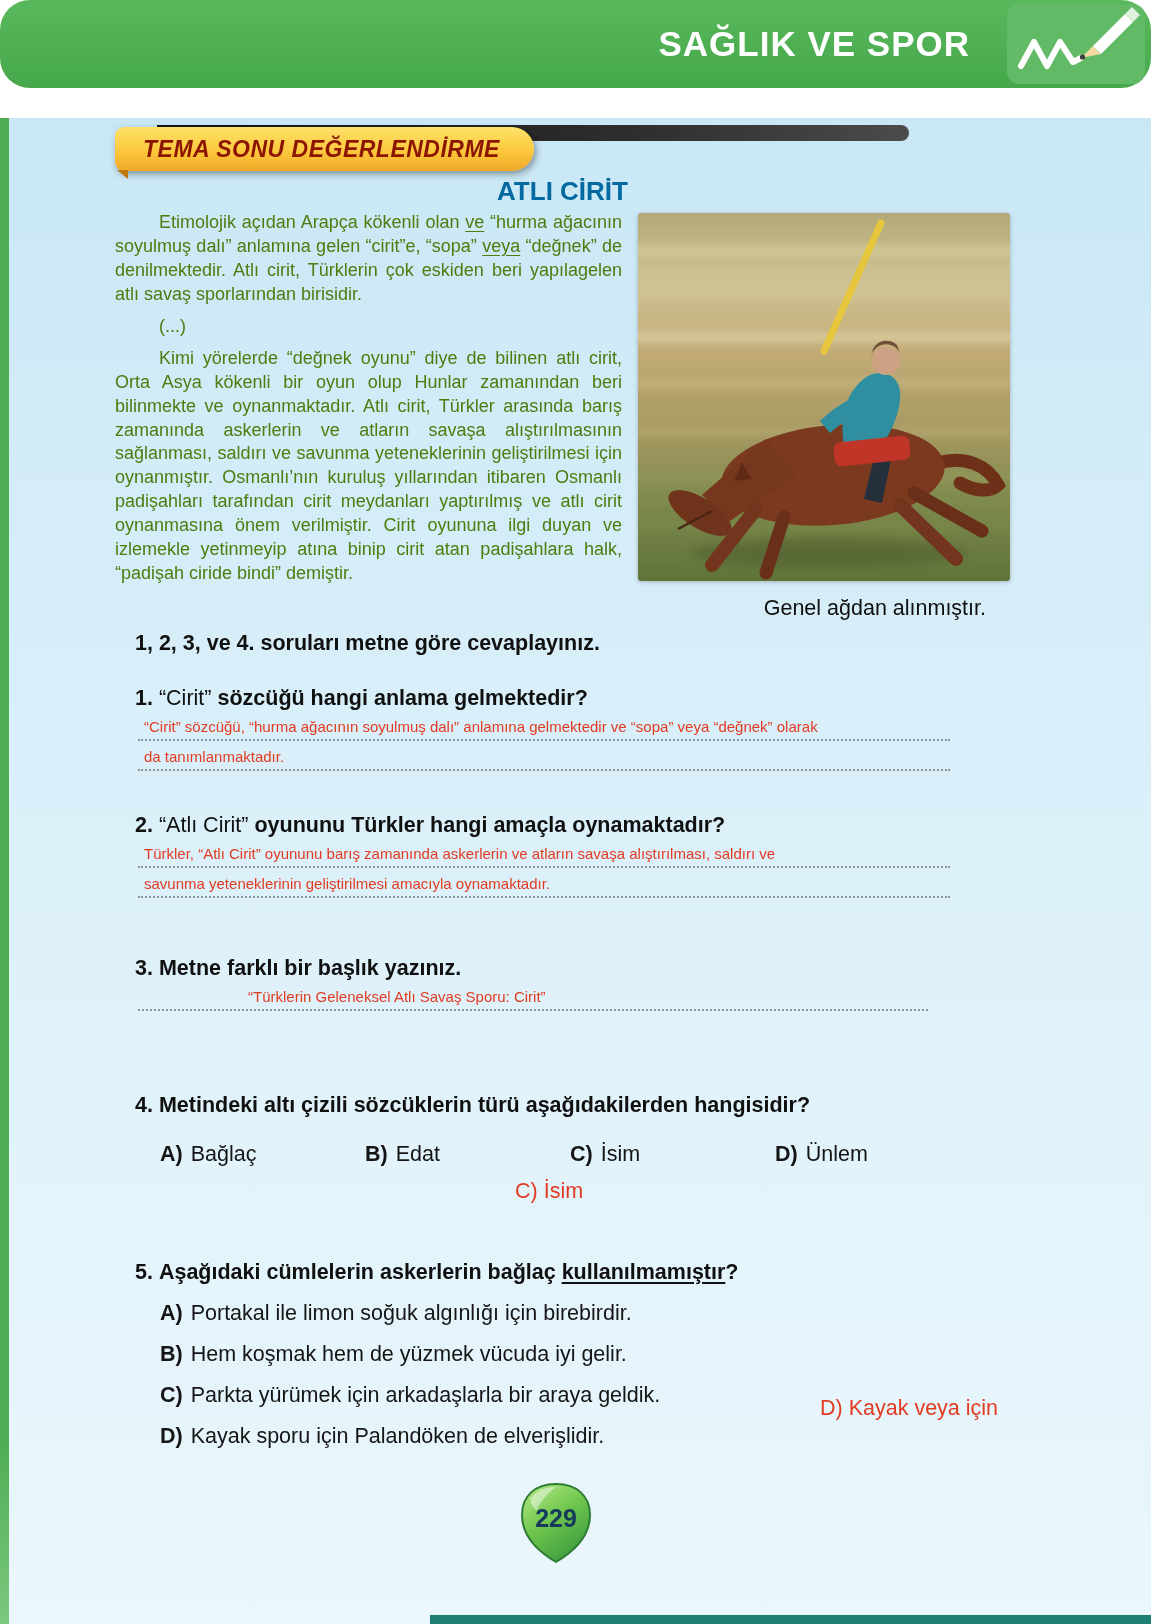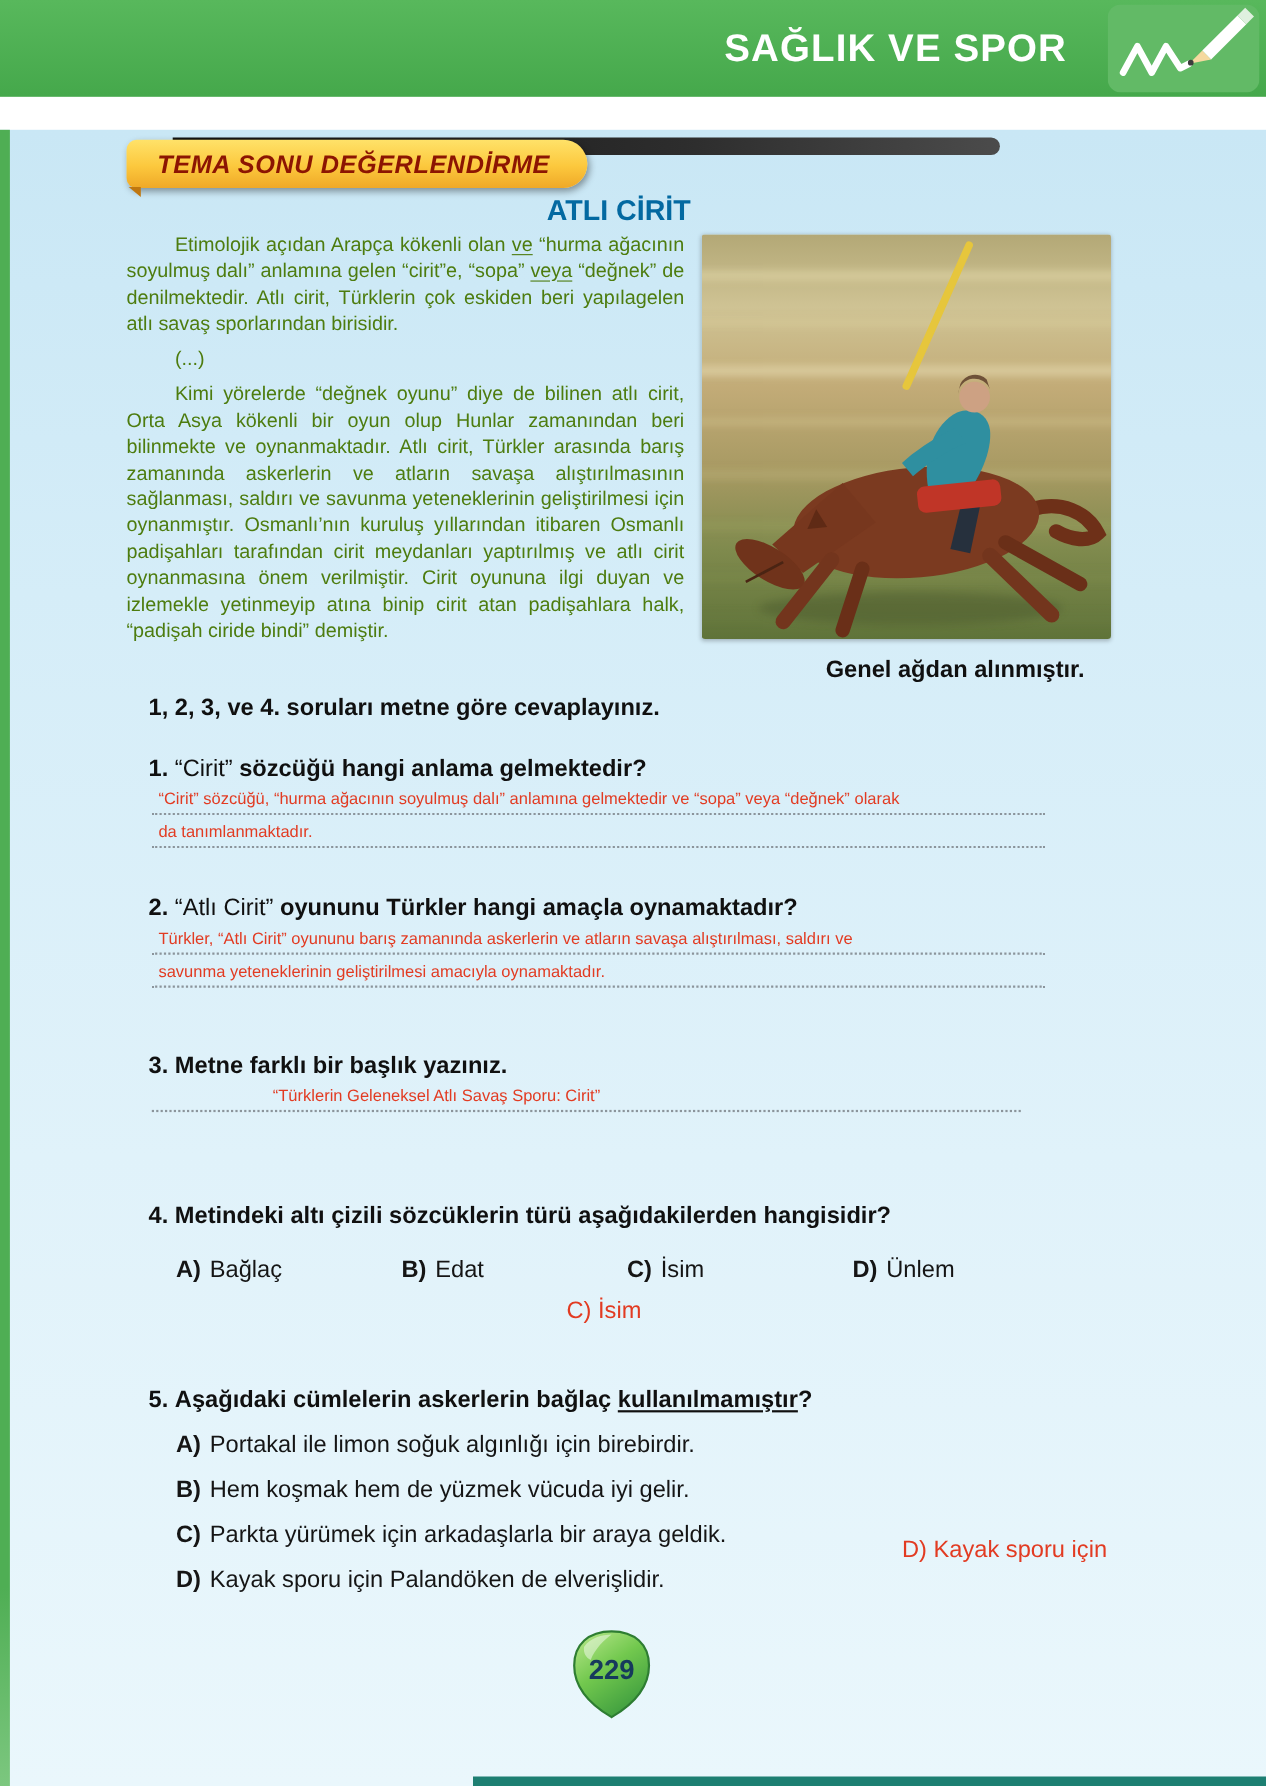--- a/index.html
+++ b/index.html
@@ -6,21 +6,21 @@
   html,body { background:#ffffff; }
   body { font-family:"Liberation Sans", sans-serif; color:#151515; }
   .page { position:relative; width:1151px; height:1624px; margin:0 auto; background:#ffffff; overflow:hidden; }
 
   
   .page-bg { position:absolute; top:118px; left:0; right:0; bottom:0;
     background:linear-gradient(180deg,#c9e7f5 0%,#d5edf8 28%,#e0f2fa 62%,#eaf7fc 100%); }
 
   
   .header { position:absolute; top:0; left:0; width:100%; height:88px;
-    background:linear-gradient(180deg,#58b85c,#45a84b); display:flex; align-items:center; }
+    background:linear-gradient(180deg,#58b85c,#45a84b); display:flex; align-items:center;border-radius:30px; }
   .header-title { position:absolute; right:181px; top:24px; color:#ffffff; font-size:35px;
     font-weight:bold; letter-spacing:1px; }
   .pencil-art { position:absolute; right:6px; top:4px; }
 
   .left-stripe { position:absolute; left:0; top:118px; bottom:0; width:9px;
     background:linear-gradient(180deg,#4fae54 0%,#4fae54 88%,#7cc77f 100%); }
 
   
   .ribbon-row { position:absolute; top:124px; left:115px; width:910px; height:50px; }
   .ribbon-backbar { position:absolute; top:1px; left:42px; width:752px; height:16px;
@@ -39,21 +39,21 @@
 
   .article { margin-left:115px; width:895px; margin-top:4px; }
   .photo { float:right; width:372px; height:368px; margin:2px 0 10px 16px; border-radius:3px; overflow:hidden;
     box-shadow:0 1px 4px rgba(0,0,0,0.25); }
   .para { font-size:18px; line-height:1.33; text-align:justify; color:#4d7c0f; }
   .para.indent { text-indent:44px; }
   .para + .para { margin-top:8px; }
   .u { text-decoration:underline; text-underline-offset:3px; }
 
   .source { clear:both; width:895px; margin-left:115px; margin-top:10px; padding-right:24px;
-    text-align:right; font-weight:bold; font-size:21.5px; color:#101010; }
+    text-align:right; font-weight:normal; font-size:21.5px; color:#101010; }
 
   .instructions { margin:10px 0 0 135px; font-weight:bold; font-size:21.5px; color:#101010; }
 
   .question { margin-left:135px; width:880px; position:relative; }
   .q-title { font-size:21.5px; color:#101010; }
   .q-num, .q-bold { font-weight:bold; }
   .q-underline { font-weight:bold; text-decoration:underline; text-underline-offset:3px; }
 
   .answer { color:#e23b22; font-size:21.5px; }
   .answer-line { width:812px; margin-left:3px; margin-top:7px; padding:0 0 4px 6px;
@@ -233,21 +233,21 @@
         <div class="q5-opt">
           <span class="opt-letter">B)</span><span>Hem koşmak hem de yüzmek vücuda iyi gelir.</span>
         </div>
         <div class="q5-opt">
           <span class="opt-letter">C)</span><span>Parkta yürümek için arkadaşlarla bir araya geldik.</span>
         </div>
         <div class="q5-opt">
           <span class="opt-letter">D)</span><span>Kayak sporu için Palandöken de elverişlidir.</span>
         </div>
         <div class="answer q5-answer">
-          <div>D) Kayak sporu için</div>
+          <div>D) Kayak veya için</div>
         </div>
       </div>
     </div>
 
   </div>
 
   <div class="page-badge">
     <svg width="74" height="82" viewBox="0 0 74 82">
       <defs>
         <linearGradient id="pg" x1="0" y1="0" x2="0.6" y2="1">

